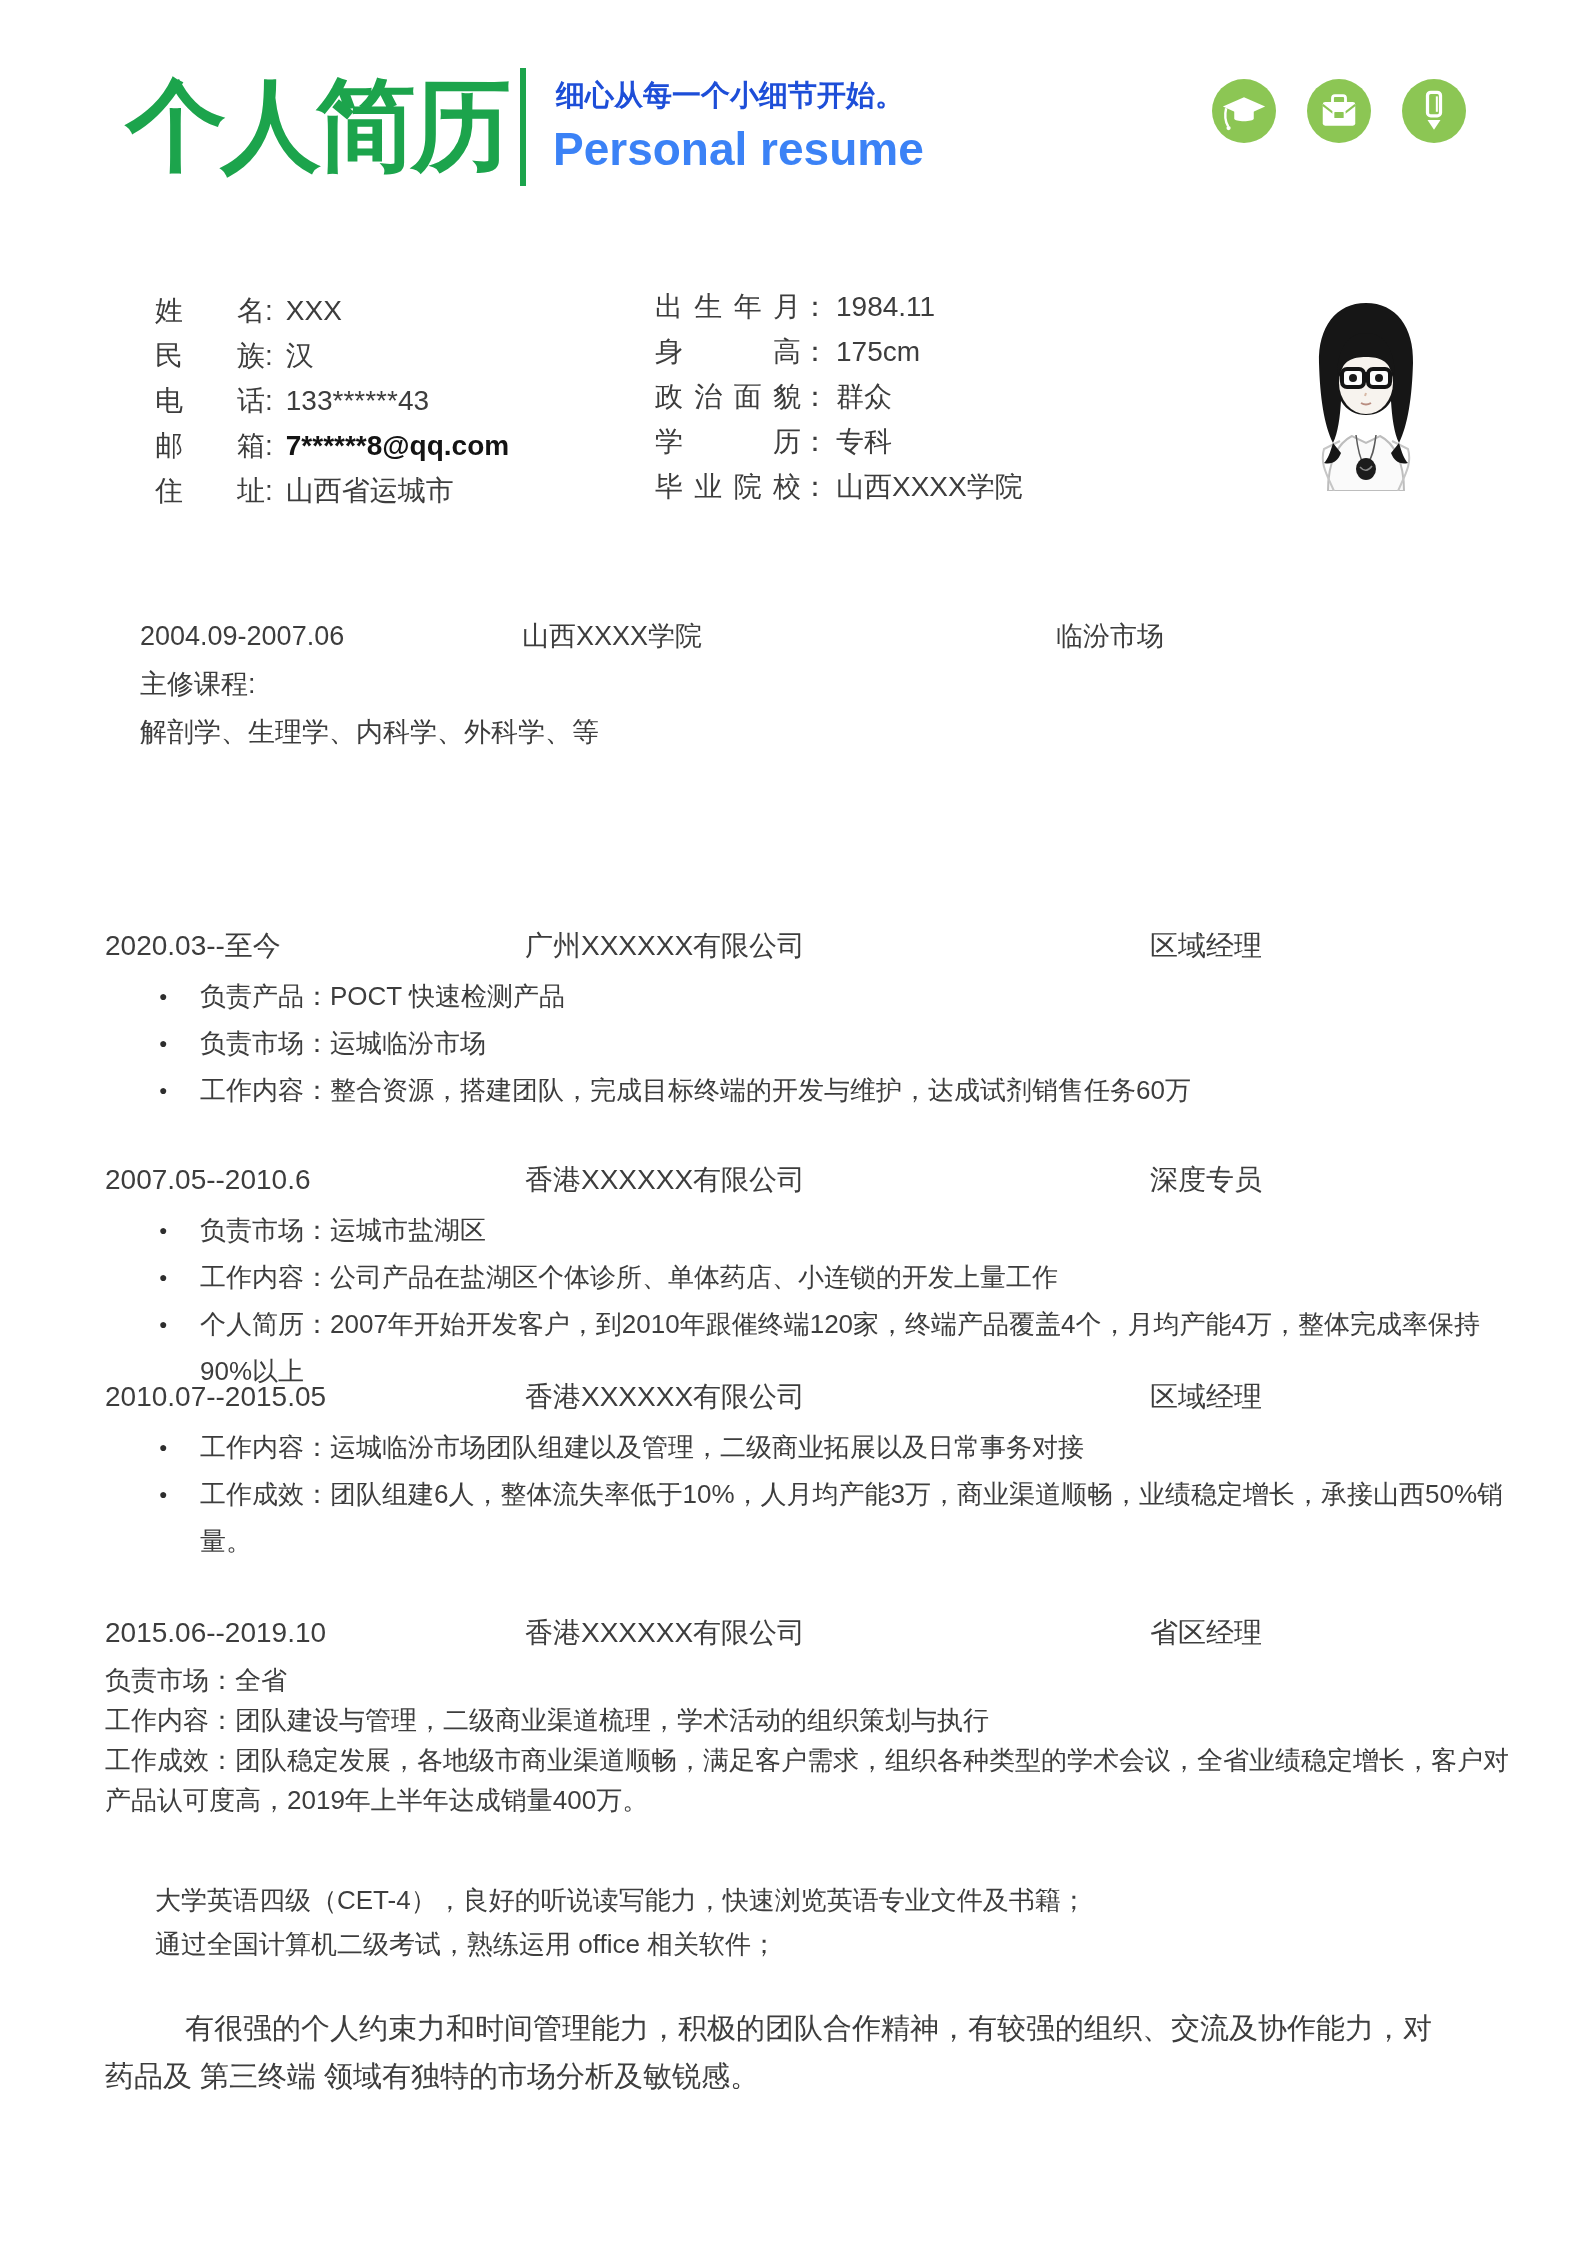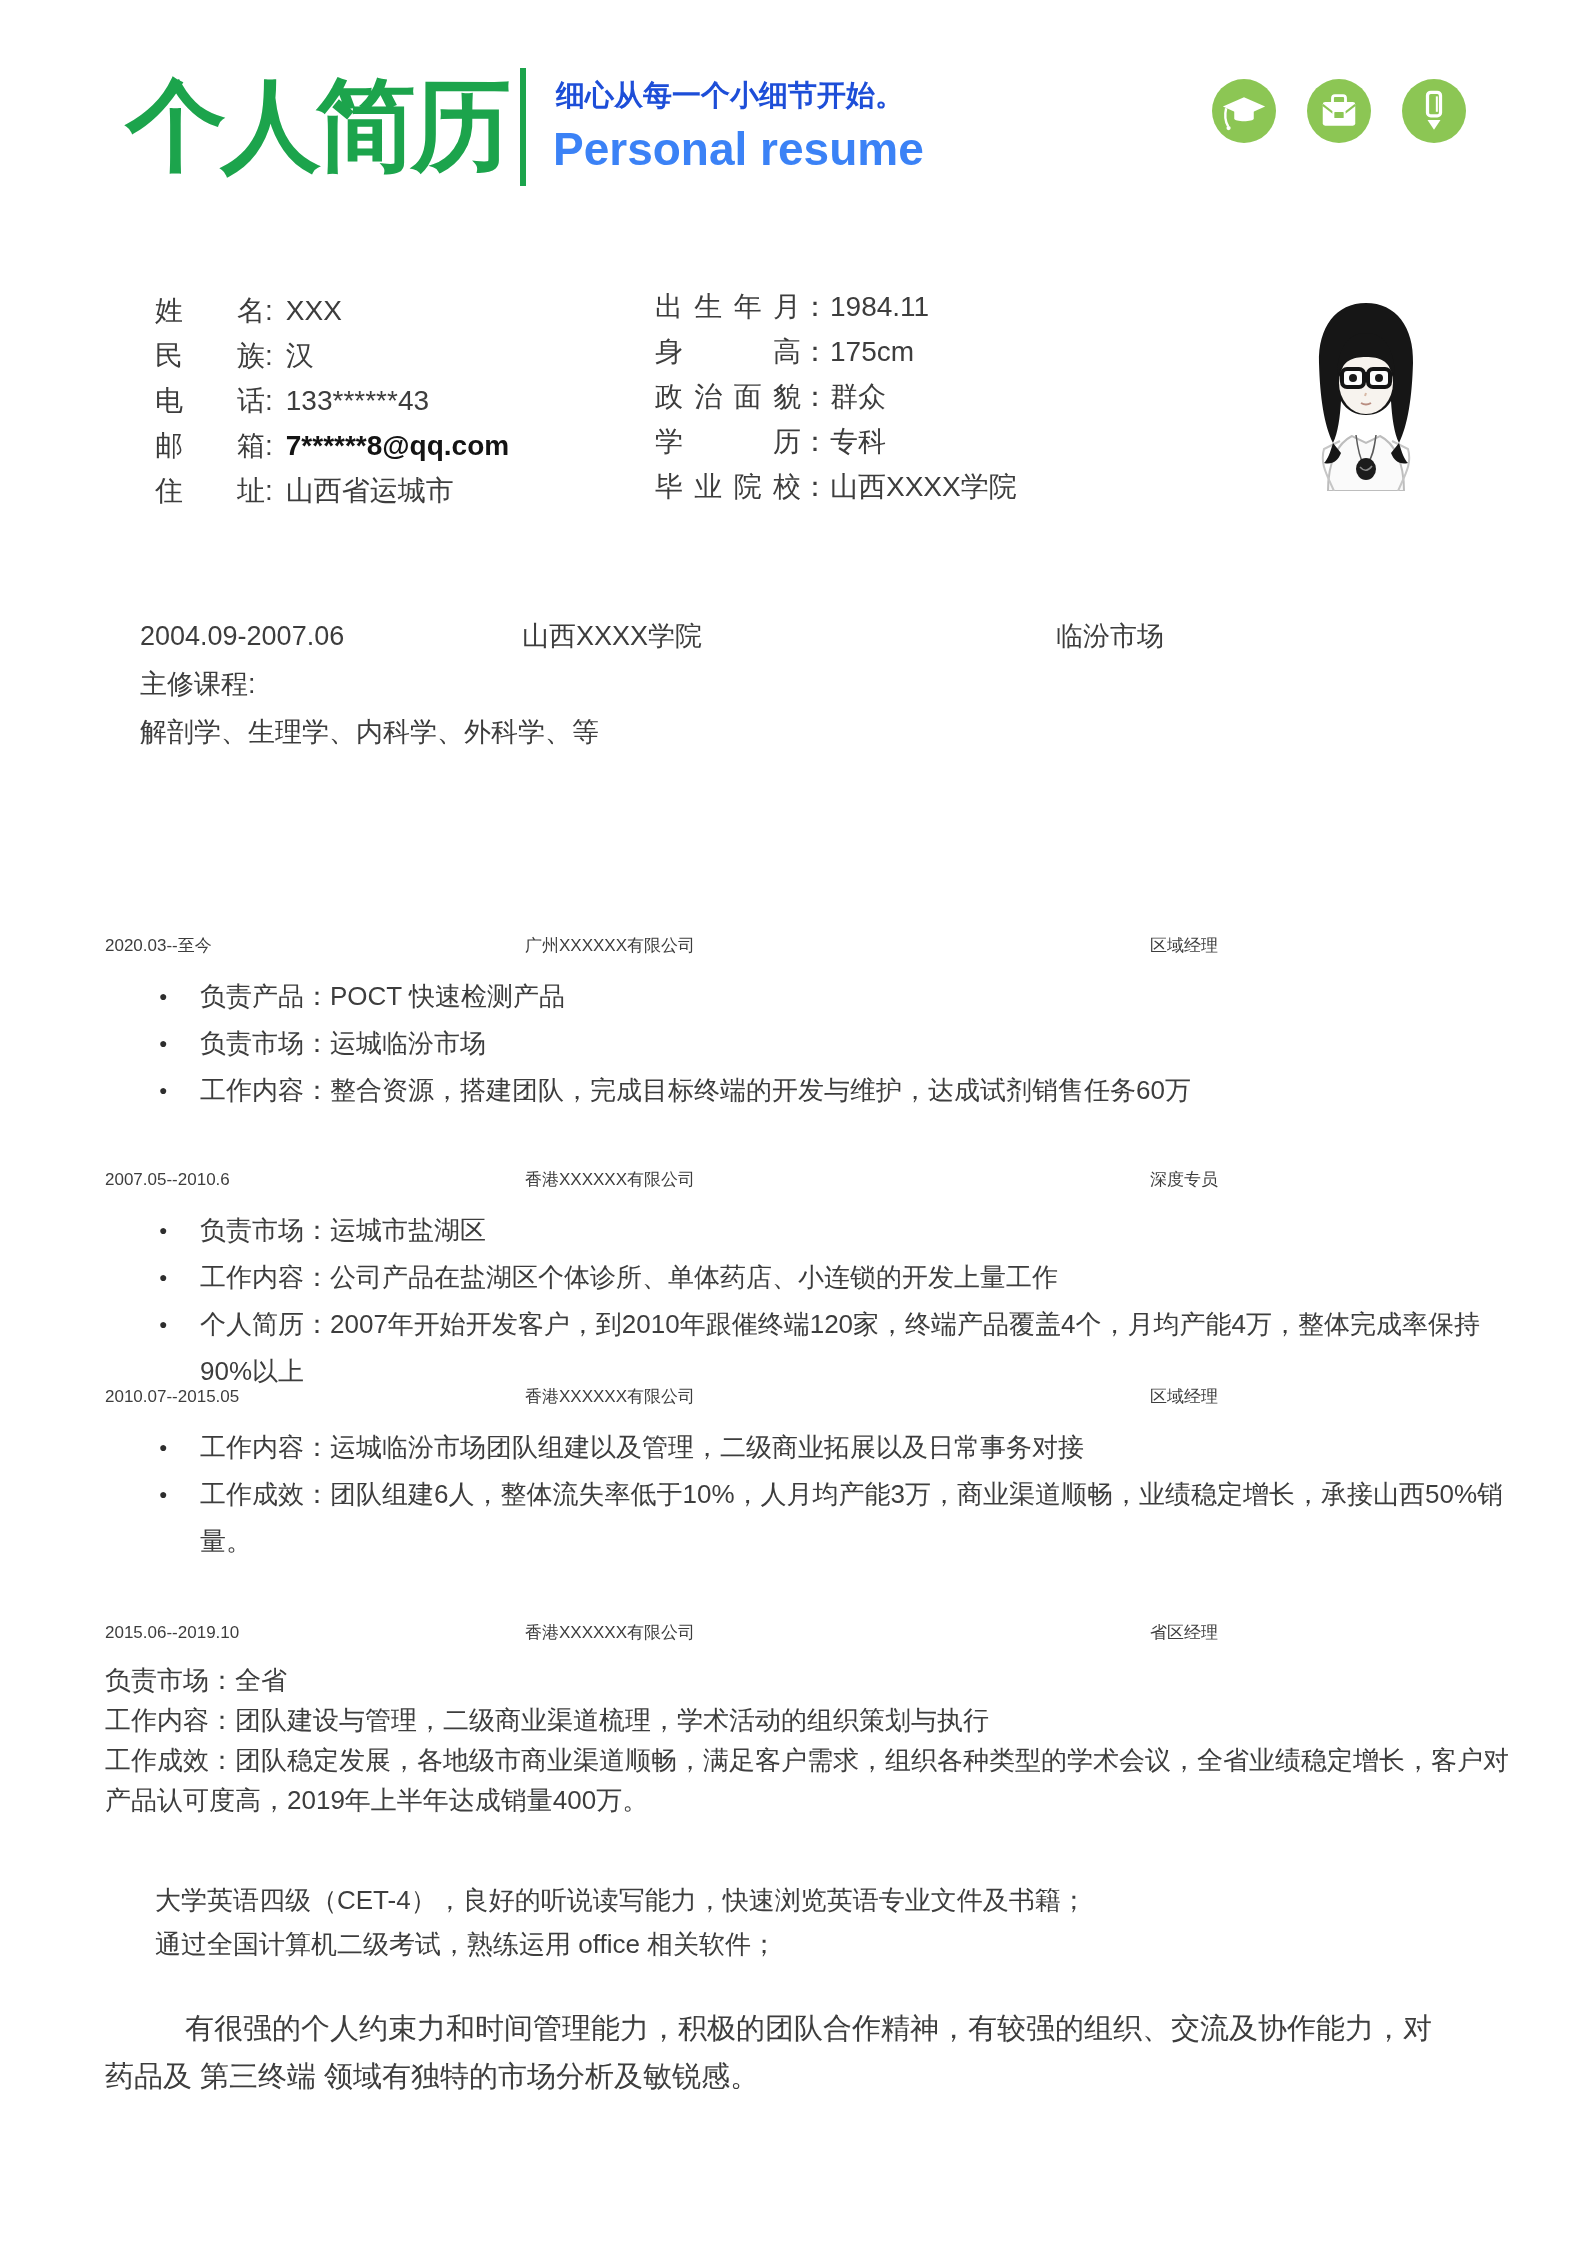--- a/index.html
+++ b/index.html
@@ -26,35 +26,35 @@
   .icon-circle svg { display:block; }
 
   
   .profile-left  { position:absolute; left:155px; top:288px; font-size:28px; }
   .profile-right { position:absolute; left:655px; top:284px; font-size:28px; }
   .info-row { height:45px; line-height:45px; white-space:nowrap; }
   .lbl { display:inline-block; text-align:justify; text-align-last:justify; }
   .profile-left  .lbl { width:110px; }
   .profile-right .lbl { width:146px; }
   .val { margin-left:13px; }
-  .profile-right .val { margin-left:1px; }
+  .profile-right .val { margin-left:7px; }
   .val-bold { font-weight:700; color:#141414; }
 
   .photo { position:absolute; left:1300px; top:293px; width:132px; height:198px; }
 
   
   .edu { position:absolute; left:140px; top:612px; width:1360px; font-size:27px; }
   .edu-row { position:relative; height:48px; line-height:48px; }
   .edu-school { position:absolute; left:382px; }
   .edu-major  { position:absolute; left:916px; }
   .edu-line { height:48px; line-height:48px; }
 
   
   .job { position:absolute; left:105px; width:1412px; font-size:26px; }
-  .job-head { position:relative; height:48px; line-height:42px; font-size:17px; white-space:nowrap; }
+  .job-head { position:relative; height:48px; line-height:42px; font-size:28px; white-space:nowrap; }
   .job-company { position:absolute; left:420px; }
   .job-title   { position:absolute; left:1045px; }
   .bullets { list-style:none; }
   .bullets li { position:relative; padding-left:95px; line-height:47px; }
   .bullets li::before {
     content:"●"; position:absolute; left:54px; top:0;
     font-size:14px; color:#2e2e2e; line-height:47px;
   }
   .job-plain p { line-height:40px; }
 

